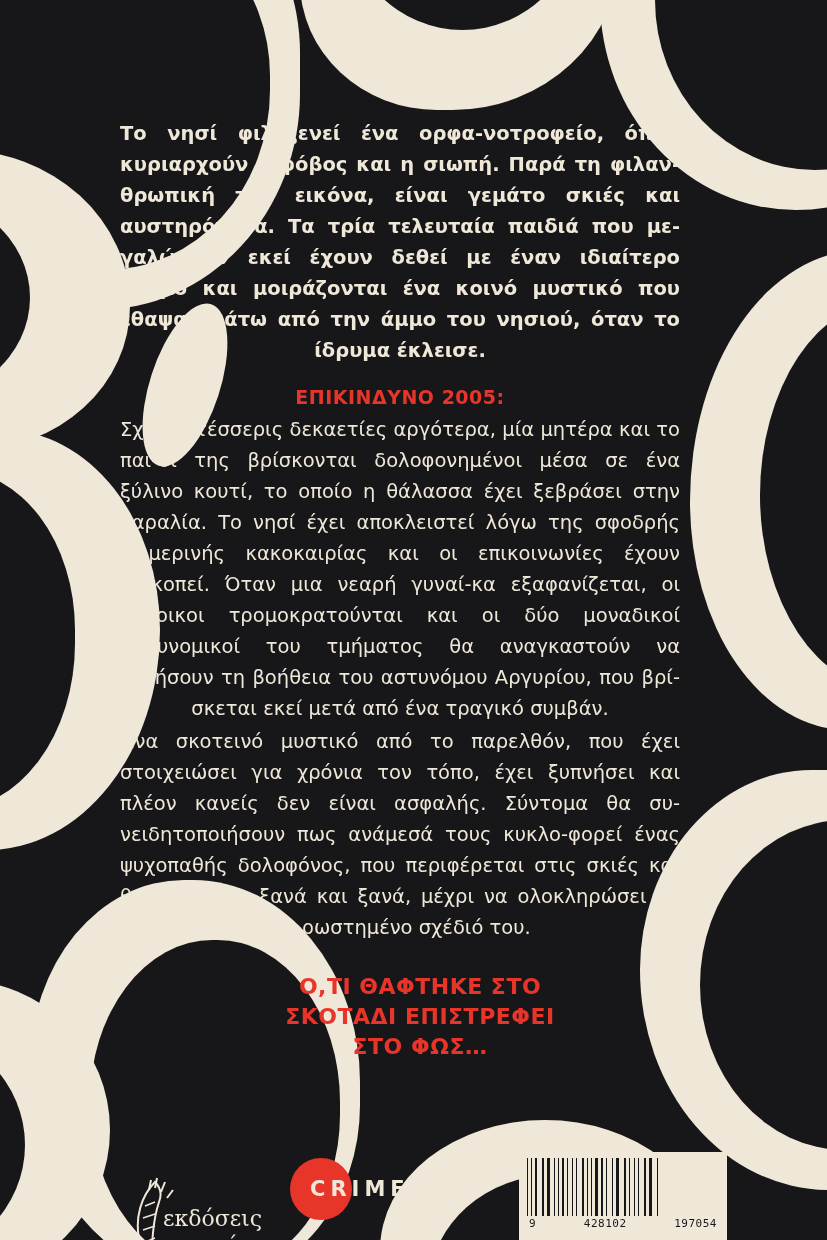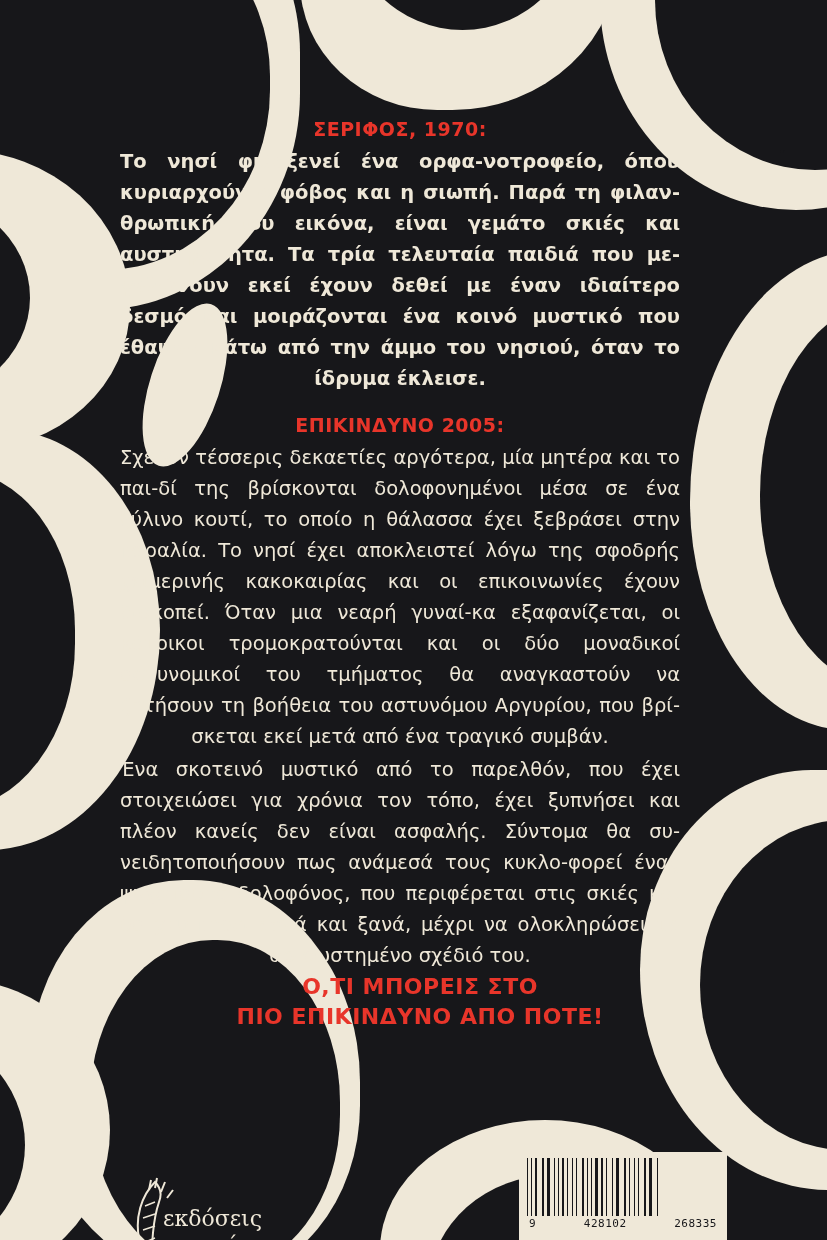--- a/index.html
+++ b/index.html
@@ -383,45 +383,49 @@
   </svg>
 
   <svg class="curved" style="left:590px;top:150px;width:230px;height:90px;" viewBox="0 0 230 90">
     <defs>
       <path id="arcRB" d="M 12 28 A 200 200 0 0 0 190 62" fill="none"></path>
     </defs>
     <text>ΕΝΑ ΜΥΣΤΙΚΟ;</text>
   </svg>
 
   <div class="content">
-    <div class="heading-red">ΣΕΡΙΦΟΣ, 1970:</div>
     <p class="para first">Το νησί φιλοξενεί ένα ορφα-νοτροφείο, όπου κυριαρχούν ο φόβος και η σιωπή. Παρά τη φιλαν-θρωπική του εικόνα, είναι γεμάτο σκιές και αυστηρότητα. Τα τρία τελευταία παιδιά που με-γαλώνουν εκεί έχουν δεθεί με έναν ιδιαίτερο δεσμό και μοιράζονται ένα κοινό μυστικό που έθαψαν κάτω από την άμμο του νησιού, όταν το ίδρυμα έκλεισε.</p>
     <div class="gap"></div>
     <div class="heading-red">ΕΠΙΚΙΝΔΥΝΟ 2005:</div>
     <p class="para">Σχεδόν τέσσερις δεκαετίες αργότερα, μία μητέρα και το παι-δί της βρίσκονται δολοφονημένοι μέσα σε ένα ξύλινο κουτί, το οποίο η θάλασσα έχει ξεβράσει στην παραλία. Το νησί έχει αποκλειστεί λόγω της σφοδρής χειμερινής κακοκαιρίας και οι επικοινωνίες έχουν διακοπεί. Όταν μια νεαρή γυναί-κα εξαφανίζεται, οι κάτοικοι τρομοκρατούνται και οι δύο μοναδικοί αστυνομικοί του τμήματος θα αναγκαστούν να ζητήσουν τη βοήθεια του αστυνόμου Αργυρίου, που βρί-σκεται εκεί μετά από ένα τραγικό συμβάν.</p>
     <p class="para">Ένα σκοτεινό μυστικό από το παρελθόν, που έχει στοιχειώσει για χρόνια τον τόπο, έχει ξυπνήσει και πλέον κανείς δεν είναι ασφαλής. Σύντομα θα συ-νειδητοποιήσουν πως ανάμεσά τους κυκλο-φορεί ένας ψυχοπαθής δολοφόνος, που περιφέρεται στις σκιές και θα χτυ-πήσει ξανά και ξανά, μέχρι να ολοκληρώσει το αρ-ρωστημένο σχέδιό του.</p>
   </div>
 
   <div class="tagline">
-    <div>Ο,ΤΙ ΜΠΟΡΕΙΣ ΣΤΟ</div>
-    <div>ΠΙΟ ΕΠΙΚΙΝΔΥΝΟ ΑΠΟ ΠΟΤΕ!</div>
+    <div>Ο,ΤΙ ΘΑΦΤΗΚΕ ΣΤΟ</div>
+    <div>ΣΚΟΤΑΔΙ ΕΠΙΣΤΡΕΦΕΙ</div>
+    <div>ΣΤΟ ΦΩΣ…</div>
   </div>
 
   <div class="publisher">
     <svg width="60" height="90" viewBox="0 0 60 90">
       <path d="M30 6 C16 20 10 42 14 62 C16 72 22 80 28 86 C26 70 28 44 34 26 C38 16 34 10 30 6 Z" fill="none" stroke="#efe8d8" stroke-width="2"></path>
       <path d="M24 14 L26 4 M30 12 L32 2 M36 16 L40 6 M42 22 L48 14" stroke="#efe8d8" stroke-width="2" fill="none"></path>
       <path d="M20 30 L30 26 M18 42 L30 38 M18 54 L30 50 M20 66 L30 62" stroke="#efe8d8" stroke-width="1.4" fill="none"></path>
     </svg>
     <div class="pub-name">
       <span>εκδόσεις</span>
       <span class="l2">πηγή</span>
     </div>
   </div>
 
+  <div class="crime-badge">
+    <div class="crime-dot"></div>
+    <div class="crime-word">CRIME</div>
+  </div>
 
   <div class="barcode-box">
     <div class="bars" id="bars">
         <i style="width: 1px;"></i>
         <i style="width: 1px; background: transparent;"></i>
         <i style="width: 1px;"></i>
         <i style="width: 1px; background: transparent;"></i>
         <i style="width: 2px;"></i>
         <i style="width: 3px; background: transparent;"></i>
         <i style="width: 2px;"></i>
@@ -467,17 +471,17 @@
         <i style="width: 2px;"></i>
         <i style="width: 1px; background: transparent;"></i>
         <i style="width: 3px;"></i>
         <i style="width: 3px; background: transparent;"></i>
         <i style="width: 1px;"></i>
         <i style="width: 1px; background: transparent;"></i>
       </div>
     <div class="barcode-digits">
       <span>9</span>
       <span>428102</span>
-      <span>268335</span>
+      <span>197054</span>
     </div>
   </div>
 
 </div>
 
 </body></html>

